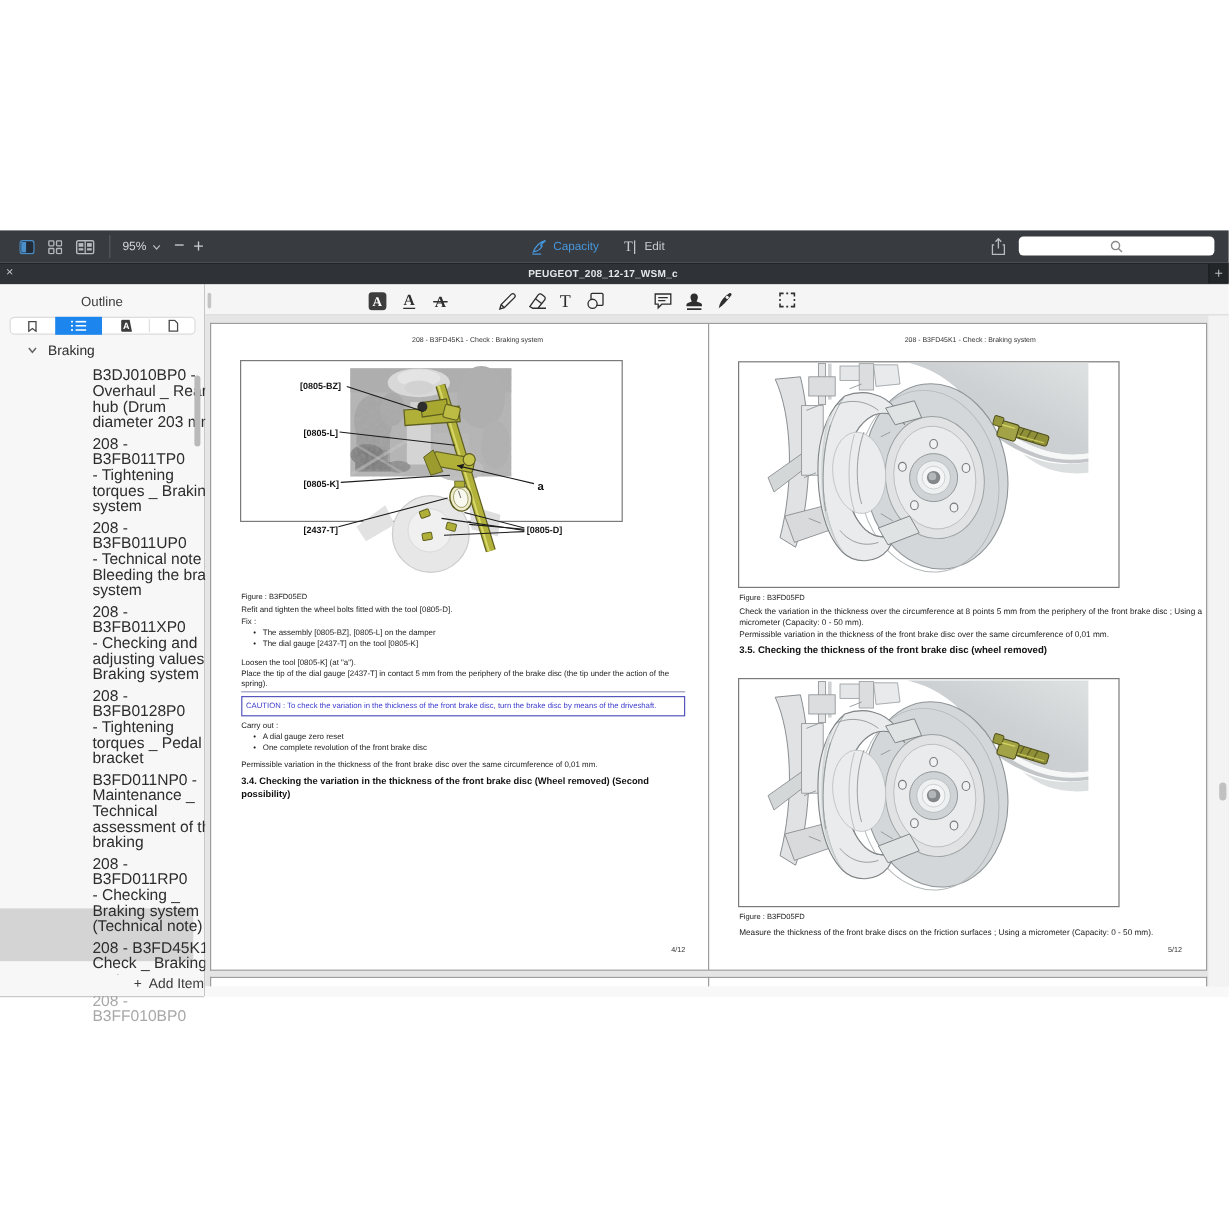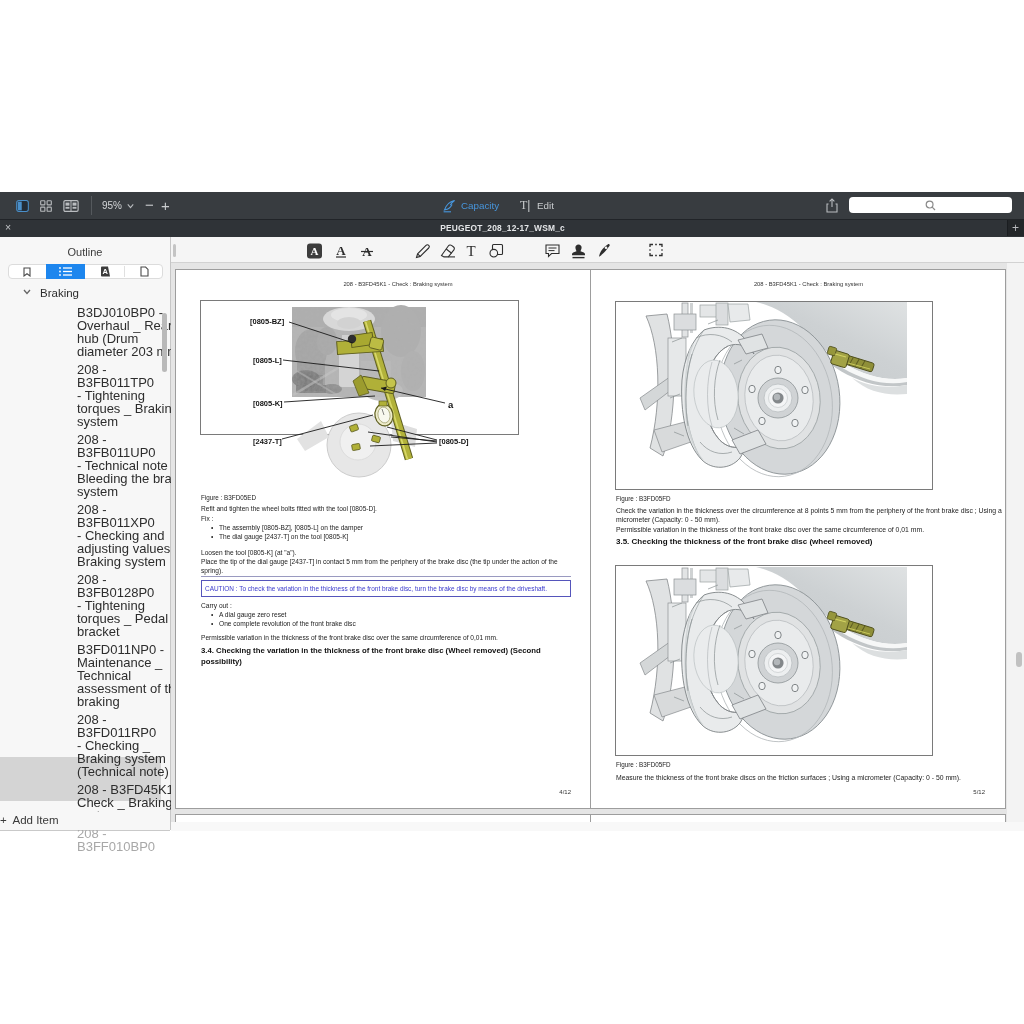--- a/index.html
+++ b/index.html
@@ -117,21 +117,21 @@
 <div style="margin-bottom:5px;">208 - B3FB0128P0<br>- Tightening<br>torques _ Pedal<br>bracket</div>
 <div style="margin-bottom:5px;">B3FD011NP0 -<br>Maintenance _<br>Technical<br>assessment of the<br>braking</div>
 <div style="margin-bottom:5px;">208 - B3FD011RP0<br>- Checking _<br>Braking system<br>(Technical note)</div>
 <div style="margin-bottom:5px;">208 - B3FD45K1 -<br>Check _ Braking<br>system</div>
 <div style="color:#a8a8a8;">208 - B3FF010BP0</div>
 </div>
 
 <div class="abs" style="left:161.5px;top:313px;width:5.5px;height:59px;background:#b9b9b9;border-radius:3px;"></div>
 
 <div class="abs" style="left:0;top:812px;width:170px;height:18px;background:#f7f7f7;"></div>
-<div class="abs" style="left:0;top:813px;width:170px;text-align:left;color:#3a3a3a;font-size:11.5px;line-height:14px;">+&nbsp; Add Item</div>
+<div class="abs" style="left:0;top:813px;width:170px;text-align:right;color:#3a3a3a;font-size:11.5px;line-height:14px;">+&nbsp; Add Item</div>
 
 <div class="abs" id="annbar" style="left:171px;top:237px;width:853px;height:26px;background:#f5f5f5;border-bottom:1px solid #d2d2d2;box-sizing:border-box;"></div>
 <div class="abs" style="left:173px;top:244px;width:3px;height:13px;background:#c4c4c4;border-radius:2px;"></div>
 
 <svg class="abs" style="left:307px;top:243px;" width="360" height="16" viewBox="0 0 360 16">
 
   <rect x="0" y="0.5" width="15" height="15" rx="3" fill="#3d3d3d"></rect>
   <text x="7.5" y="12" font-size="11" fill="#ffffff" font-family="Liberation Serif" text-anchor="middle" font-weight="bold">A</text>
 
   <text x="34" y="11.5" font-size="13" fill="#2e2e2e" font-family="Liberation Serif" text-anchor="middle" font-weight="bold">A</text>

